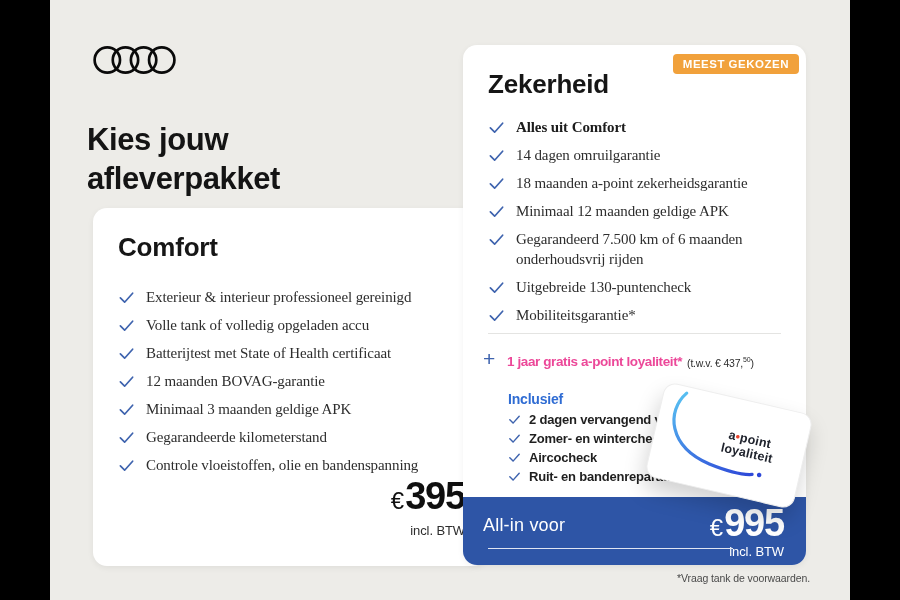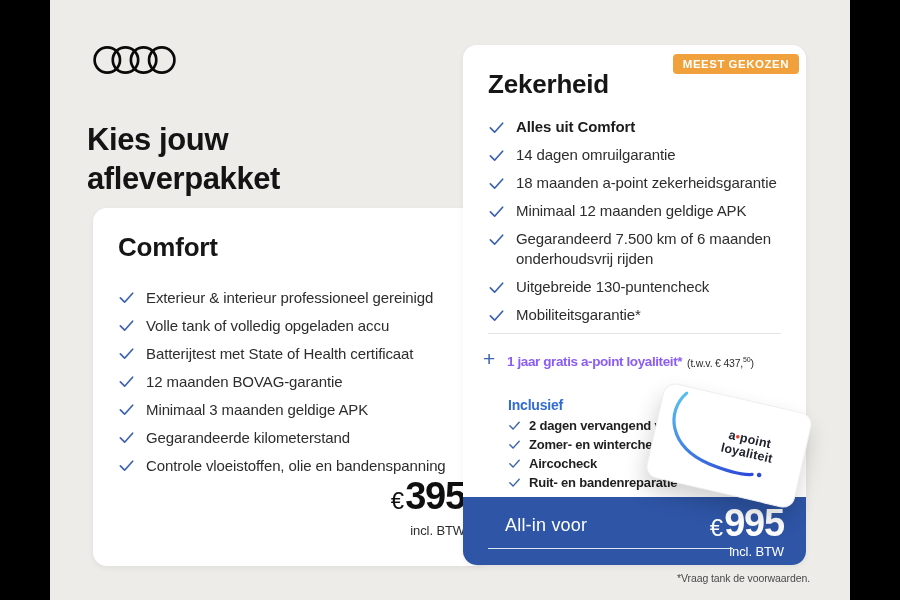--- a/index.html
+++ b/index.html
@@ -20,21 +20,21 @@
     font-size:31px;line-height:39px;font-weight:600;color:#141414;letter-spacing:-0.4px;
   }
 
   .card{position:absolute;background:#fff;border-radius:14px;box-shadow:0 2px 6px rgba(0,0,0,0.06);}
   .card-comfort{left:93px;top:208px;width:394px;height:358px;}
   .card-zeker{left:463px;top:45px;width:343px;height:520px;}
 
   .card h2{margin:0;padding:24px 12px 0 25px;font-size:26px;line-height:30px;font-weight:700;color:#161616;letter-spacing:-0.2px;}
 
   ul.checklist{list-style:none;margin:25px 0 0;padding:0 18px 0 25px;}
-  ul.checklist li{display:flex;gap:11px;margin-bottom:7px;font-size:15px;line-height:21px;color:#2d2d2d;letter-spacing:-0.1px;}
+  ul.checklist li{display:flex;gap:11px;margin-bottom:7px;font-size:15px;line-height:21px;color:#2d2d2d;letter-spacing:-0.1px;font-family:Liberation Serif, serif;}
   ul.checklist li .ck{flex:0 0 17px;height:17px;margin-top:2px;}
 
   .card-zeker ul.checklist{margin-top:18px;}
   .card-zeker ul.checklist li{line-height:20px;margin-bottom:8px;}
   .card-zeker ul.checklist li:first-child{font-weight:700;color:#1c1c1c;}
 
   .price-block{position:absolute;right:22px;bottom:28px;text-align:right;}
   .price-line{font-size:38px;line-height:38px;font-weight:700;color:#0f0f0f;letter-spacing:-1.2px;}
   .price-cur{font-size:24px;font-weight:500;letter-spacing:0;margin-right:1px;}
   .price-note{font-size:13px;color:#2d2d2d;margin-top:3px;letter-spacing:-0.1px;}
@@ -42,25 +42,25 @@
   .badge{
     position:absolute;top:9px;right:7px;background:#F1A13B;color:#fff;
     font-size:11.5px;font-weight:700;letter-spacing:0.5px;
     padding:4px 10px;border-radius:4px;
   }
 
   .divider{height:1px;background:#E4E4E2;margin:0 25px;}
 
   .bonus-row{display:flex;align-items:baseline;margin:16px 6px 0 20px;white-space:nowrap;}
   .bonus-plus{width:24px;font-size:21px;line-height:18px;color:#3E63AE;font-weight:500;flex:0 0 24px;}
-  .bonus-title{font-size:13.5px;font-weight:700;color:#8b5cf6;letter-spacing:-0.4px;}
+  .bonus-title{font-size:13.5px;font-weight:700;color:#ec4899;letter-spacing:-0.4px;}
   .bonus-note{font-size:10.5px;color:#2d2d2d;margin-left:5px;letter-spacing:-0.2px;}
   .bonus-note sup{font-size:7px;}
 
-  .inclusief{margin:28px 0 0 45px;font-size:14px;font-weight:700;color:#2F6CD3;letter-spacing:-0.2px;}
+  .inclusief{margin:22px 0 0 45px;font-size:14px;font-weight:700;color:#2F6CD3;letter-spacing:-0.2px;}
 
   ul.sublist{list-style:none;margin:5px 0 0;padding:0 0 0 45px;width:220px;}
   ul.sublist li{display:flex;gap:8px;margin-bottom:4px;font-size:13px;line-height:15px;font-weight:600;color:#1f1f1f;letter-spacing:-0.2px;}
   ul.sublist li .ck{flex:0 0 13px;height:13px;margin-top:1px;}
 
   .loyalty-card{
     position:absolute;left:190px;top:352px;width:150px;height:95px;
     background:#fff;border:1px solid #eee;border-radius:12px;
     box-shadow:0 12px 22px rgba(0,0,0,0.18);
     transform:rotate(13deg);z-index:3;
@@ -69,21 +69,21 @@
   .loyalty-text{
     position:absolute;left:48px;top:30px;width:92px;text-align:center;
     font-size:12.5px;line-height:14px;font-weight:700;color:#20242E;letter-spacing:0.2px;
   }
   .loyalty-dot{color:#E8432D;font-weight:700;}
 
   .zfooter{
     position:absolute;left:0;right:0;bottom:0;height:68px;
     background:#2E55A6;border-radius:0 0 14px 14px;z-index:2;
   }
-  .allin{position:absolute;left:42px;top:18px;font-size:18px;color:#fff;letter-spacing:0.2px;}
+  .allin{position:absolute;left:20px;top:18px;font-size:18px;color:#fff;letter-spacing:0.2px;}
   .fline{position:absolute;left:25px;top:51px;width:245px;height:1px;background:rgba(255,255,255,0.85);}
   .fprice{position:absolute;right:22px;top:6px;text-align:left;font-size:38px;line-height:40px;font-weight:700;color:#fff;letter-spacing:-1.2px;}
   .fprice .price-cur{font-size:24px;font-weight:500;}
   .fnote{position:absolute;right:22px;top:47px;font-size:13px;color:#fff;letter-spacing:-0.1px;}
 
   .legal{position:absolute;left:0;top:572px;width:810px;text-align:right;font-size:10.5px;color:#4a4a4a;letter-spacing:-0.1px;}
 </style>
 </head>
 <body>
 

